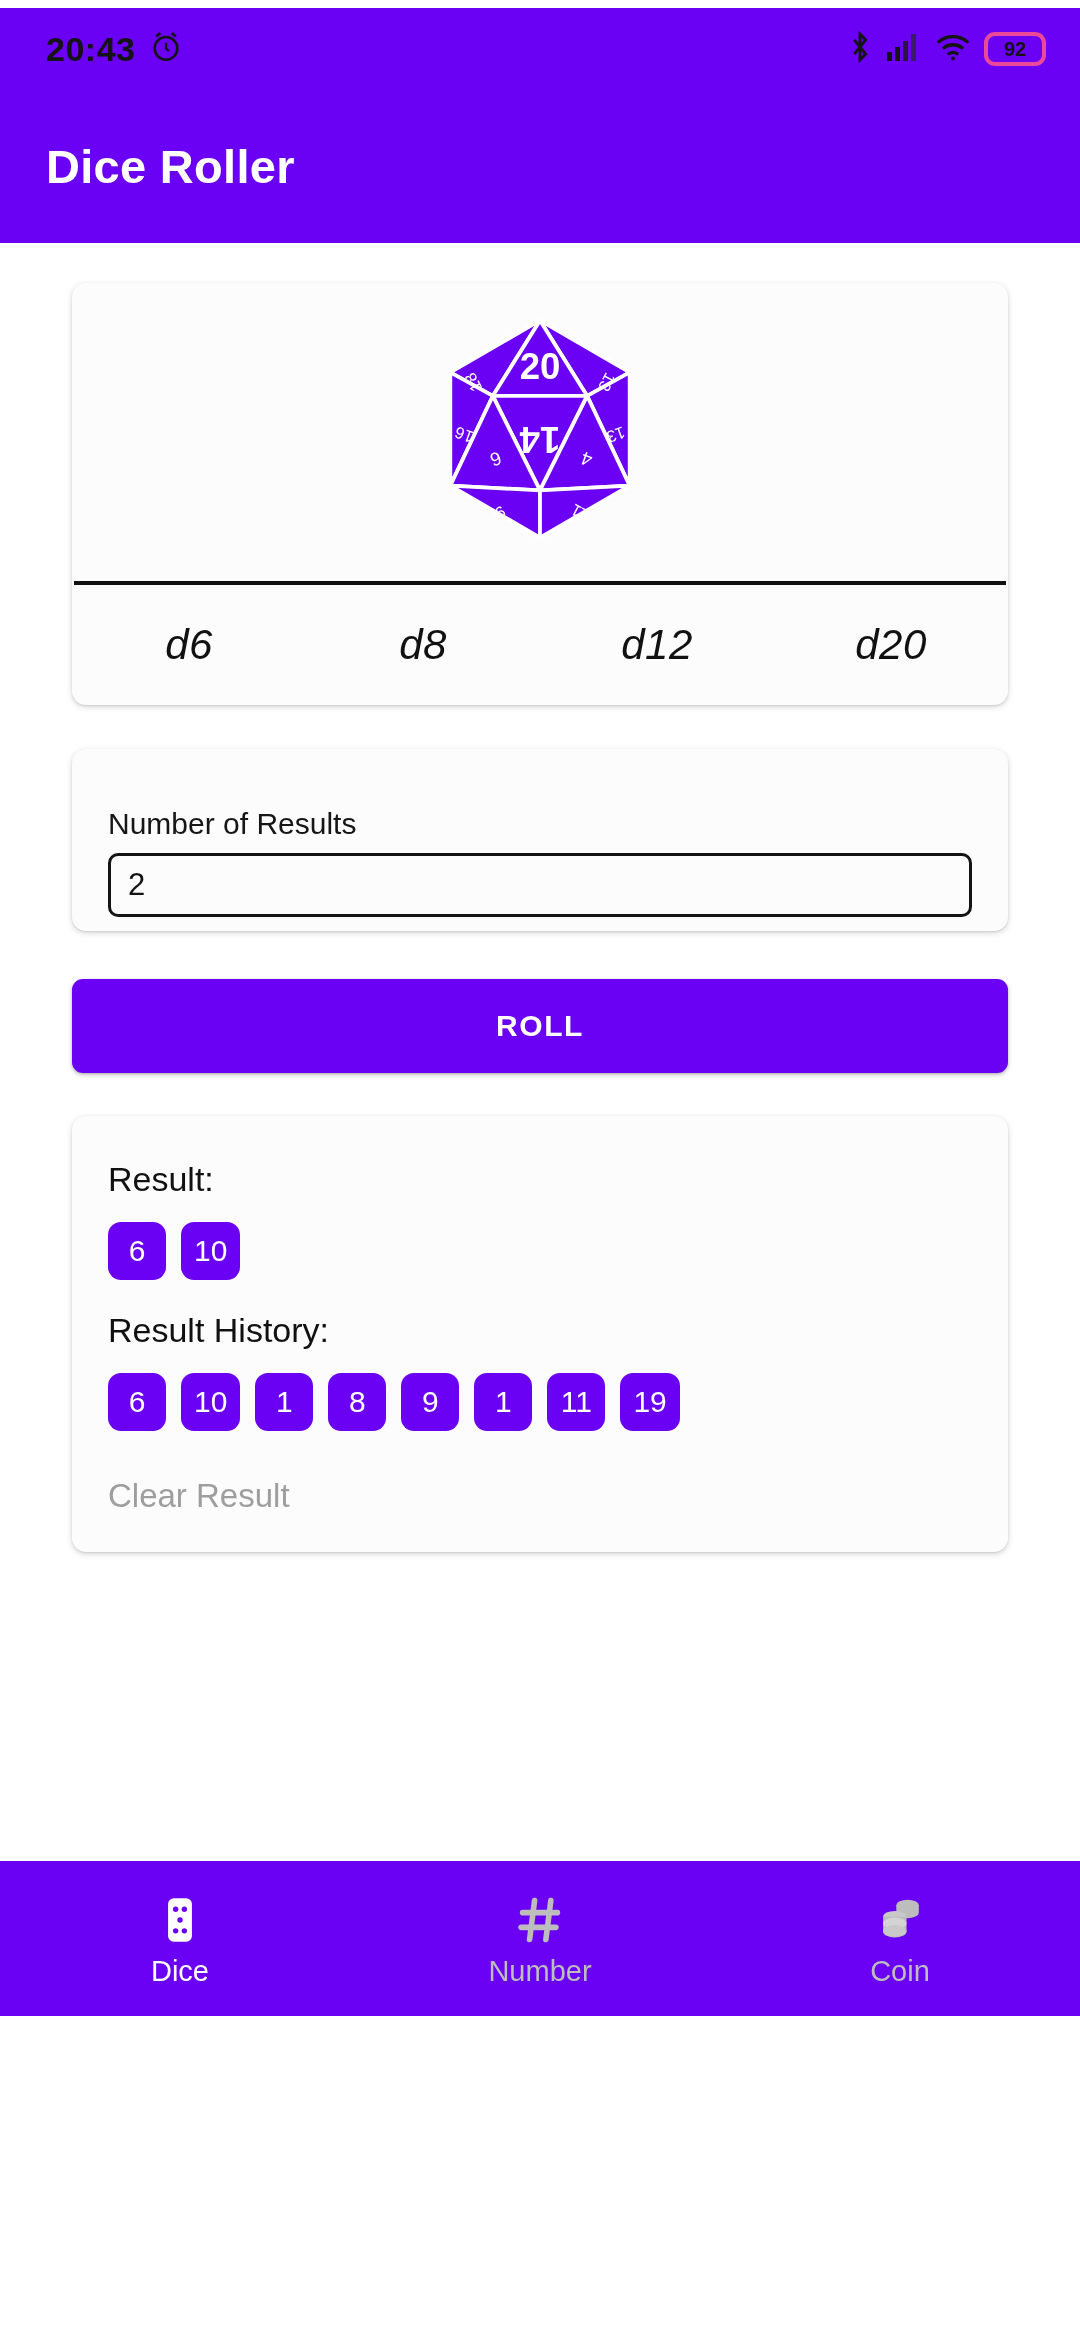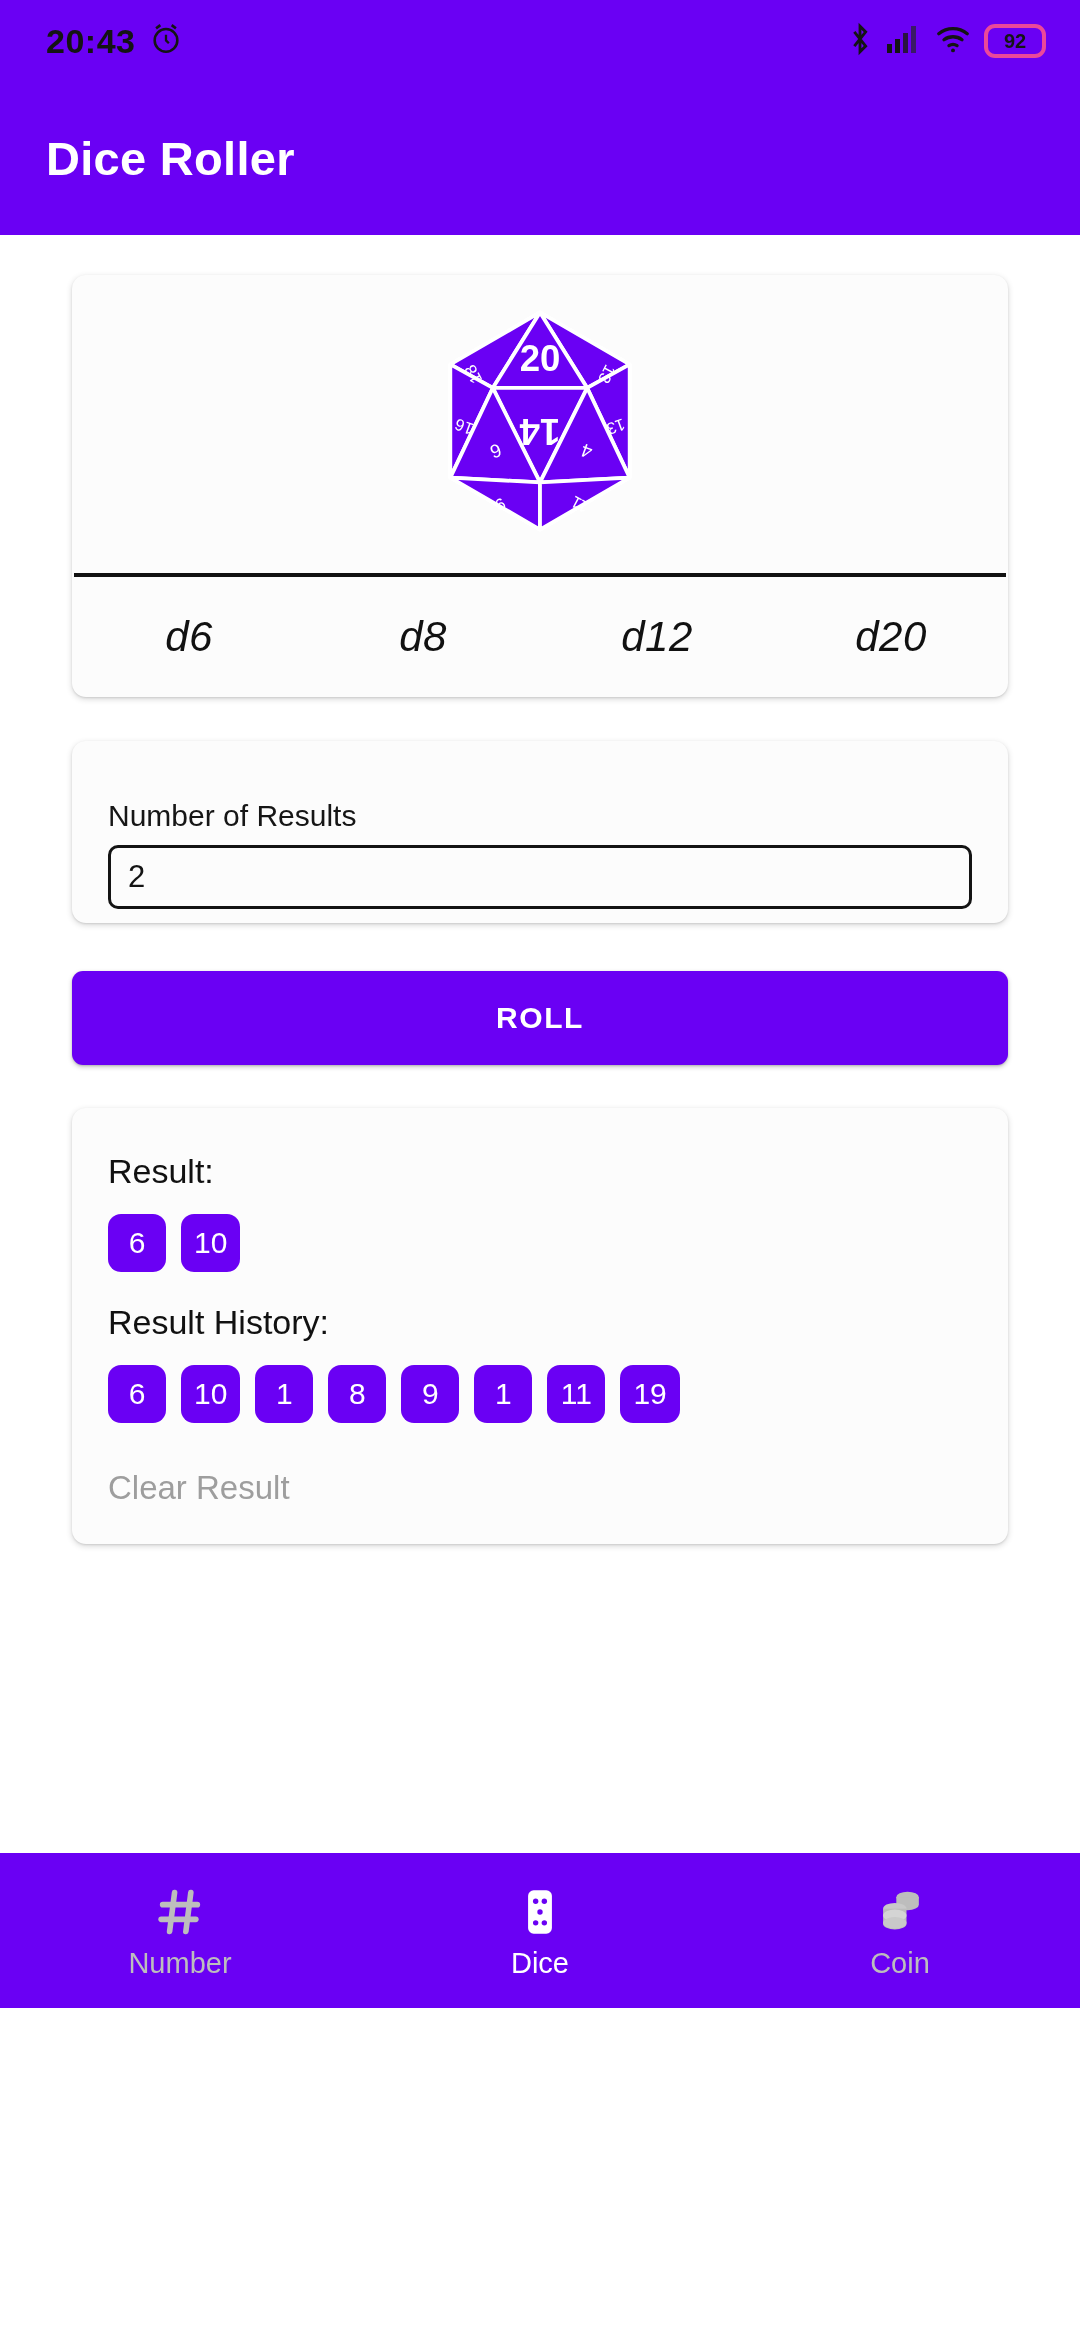--- a/index.html
+++ b/index.html
@@ -12,20 +12,21 @@
     overflow: hidden;
   }
 
   #phone {
     position: relative;
     width: 1080px;
     height: 2008px;
     background: #fef9c3;
     display: flex;
     flex-direction: column;
+    margin-top: 8px;
   }
 
   
   .status-bar {
     height: 82px;
     background: #6A00F4;
     display: flex;
     align-items: center;
     justify-content: space-between;
     padding: 0 34px 0 46px;
@@ -375,48 +376,48 @@
           <div class="chip">19</div>
         </div>
 
       <div class="clear-results">Clear Result</div>
     </div>
 
   </div>
 
   <div class="bottom-nav">
 
-    <div class="nav-item">
-      <div class="nav-icon">
-        <svg width="52" height="52" viewBox="0 0 24 24" fill="none" stroke="#BDBDBD" stroke-width="2.6" stroke-linecap="round">
-          <path d="M9.5 3 L7.2 21"></path>
-          <path d="M17 3 L14.7 21"></path>
-          <path d="M4 8.6 L20 8.6"></path>
-          <path d="M3.3 15.4 L19.3 15.4"></path>
-        </svg>
-      </div>
-      <div class="nav-label">Number</div>
-    </div>
-
     <div class="nav-item active">
       <div class="nav-icon">
         <svg width="52" height="52" viewBox="0 0 24 24">
           <rect x="6.5" y="2" width="11" height="20" rx="2.6" fill="#FFFFFF"></rect>
           <circle cx="10" cy="7" r="1.25" fill="#6A00F4"></circle>
           <circle cx="14" cy="7" r="1.25" fill="#6A00F4"></circle>
           <circle cx="12" cy="12" r="1.25" fill="#6A00F4"></circle>
           <circle cx="10" cy="17" r="1.25" fill="#6A00F4"></circle>
           <circle cx="14" cy="17" r="1.25" fill="#6A00F4"></circle>
         </svg>
       </div>
       <div class="nav-label">Dice</div>
     </div>
 
     <div class="nav-item">
       <div class="nav-icon">
+        <svg width="52" height="52" viewBox="0 0 24 24" fill="none" stroke="#BDBDBD" stroke-width="2.6" stroke-linecap="round">
+          <path d="M9.5 3 L7.2 21"></path>
+          <path d="M17 3 L14.7 21"></path>
+          <path d="M4 8.6 L20 8.6"></path>
+          <path d="M3.3 15.4 L19.3 15.4"></path>
+        </svg>
+      </div>
+      <div class="nav-label">Number</div>
+    </div>
+
+    <div class="nav-item">
+      <div class="nav-icon">
         <svg width="52" height="52" viewBox="0 0 24 24">
           <ellipse cx="15.5" cy="5.2" rx="5.2" ry="2.6" fill="#BDBDBD"></ellipse>
           <path d="M10.3 5.2 v3.4 a5.2 2.6 0 0 0 10.4 0 V5.2" fill="#BDBDBD"></path>
           <ellipse cx="9.6" cy="10.5" rx="5.4" ry="2.7" fill="#C9C9C9"></ellipse>
           <path d="M4.2 10.5 v6.9 a5.4 2.7 0 0 0 10.8 0 V10.5" fill="#BDBDBD"></path>
           <ellipse cx="9.6" cy="13.6" rx="5.4" ry="2.7" fill="#D4D4D4"></ellipse>
           <ellipse cx="9.6" cy="17.0" rx="5.4" ry="2.7" fill="#C9C9C9"></ellipse>
         </svg>
       </div>
       <div class="nav-label">Coin</div>

